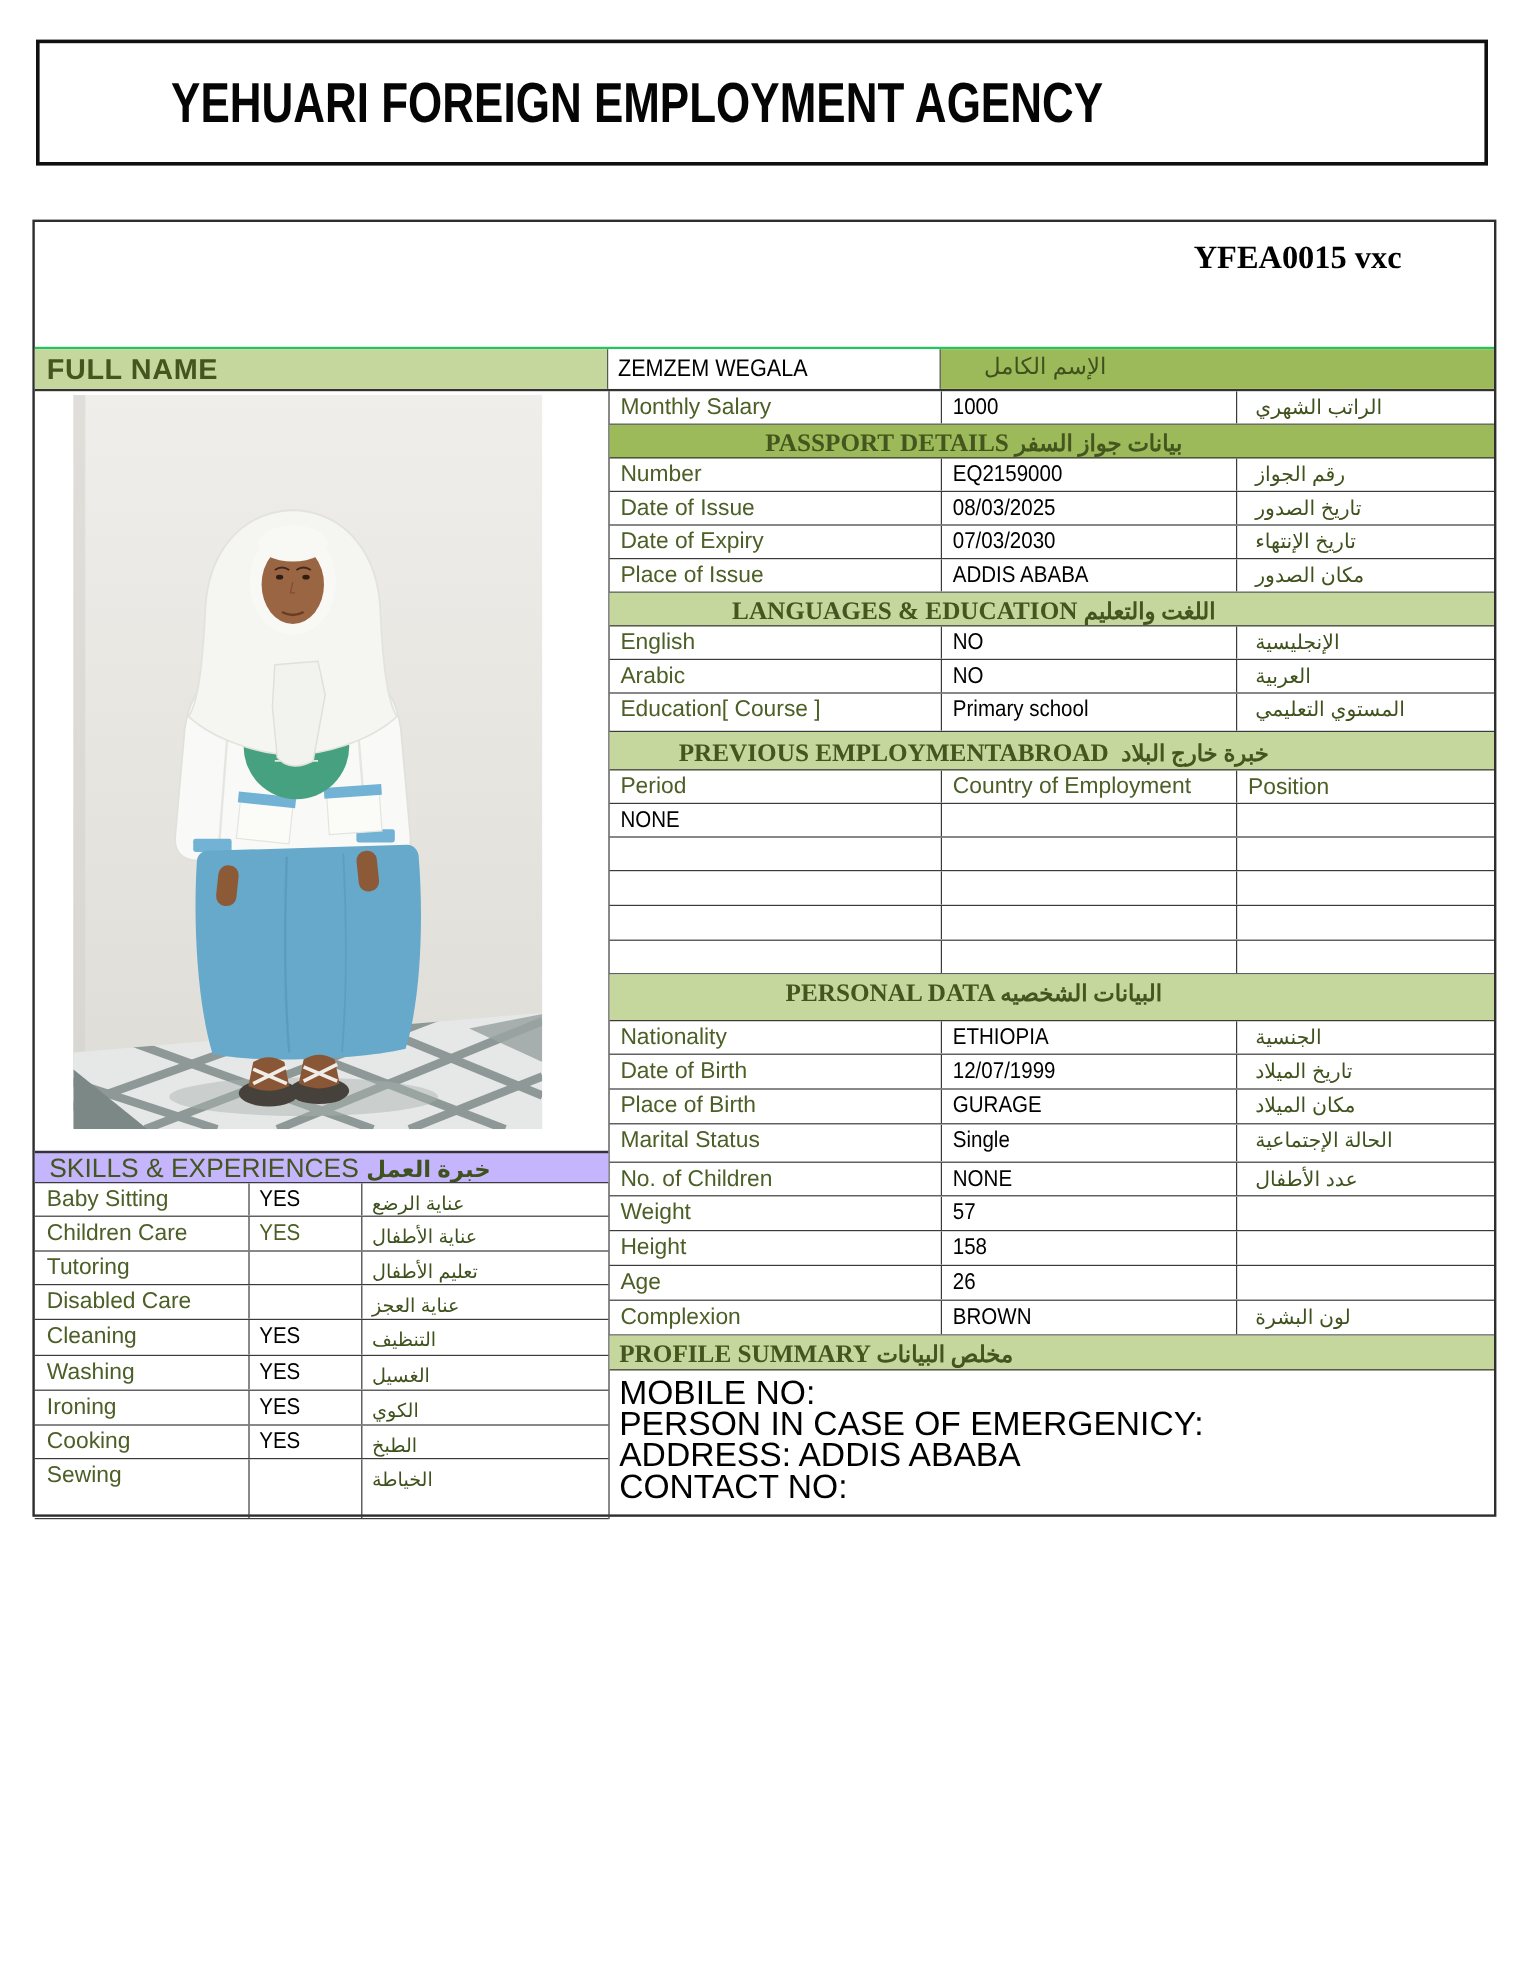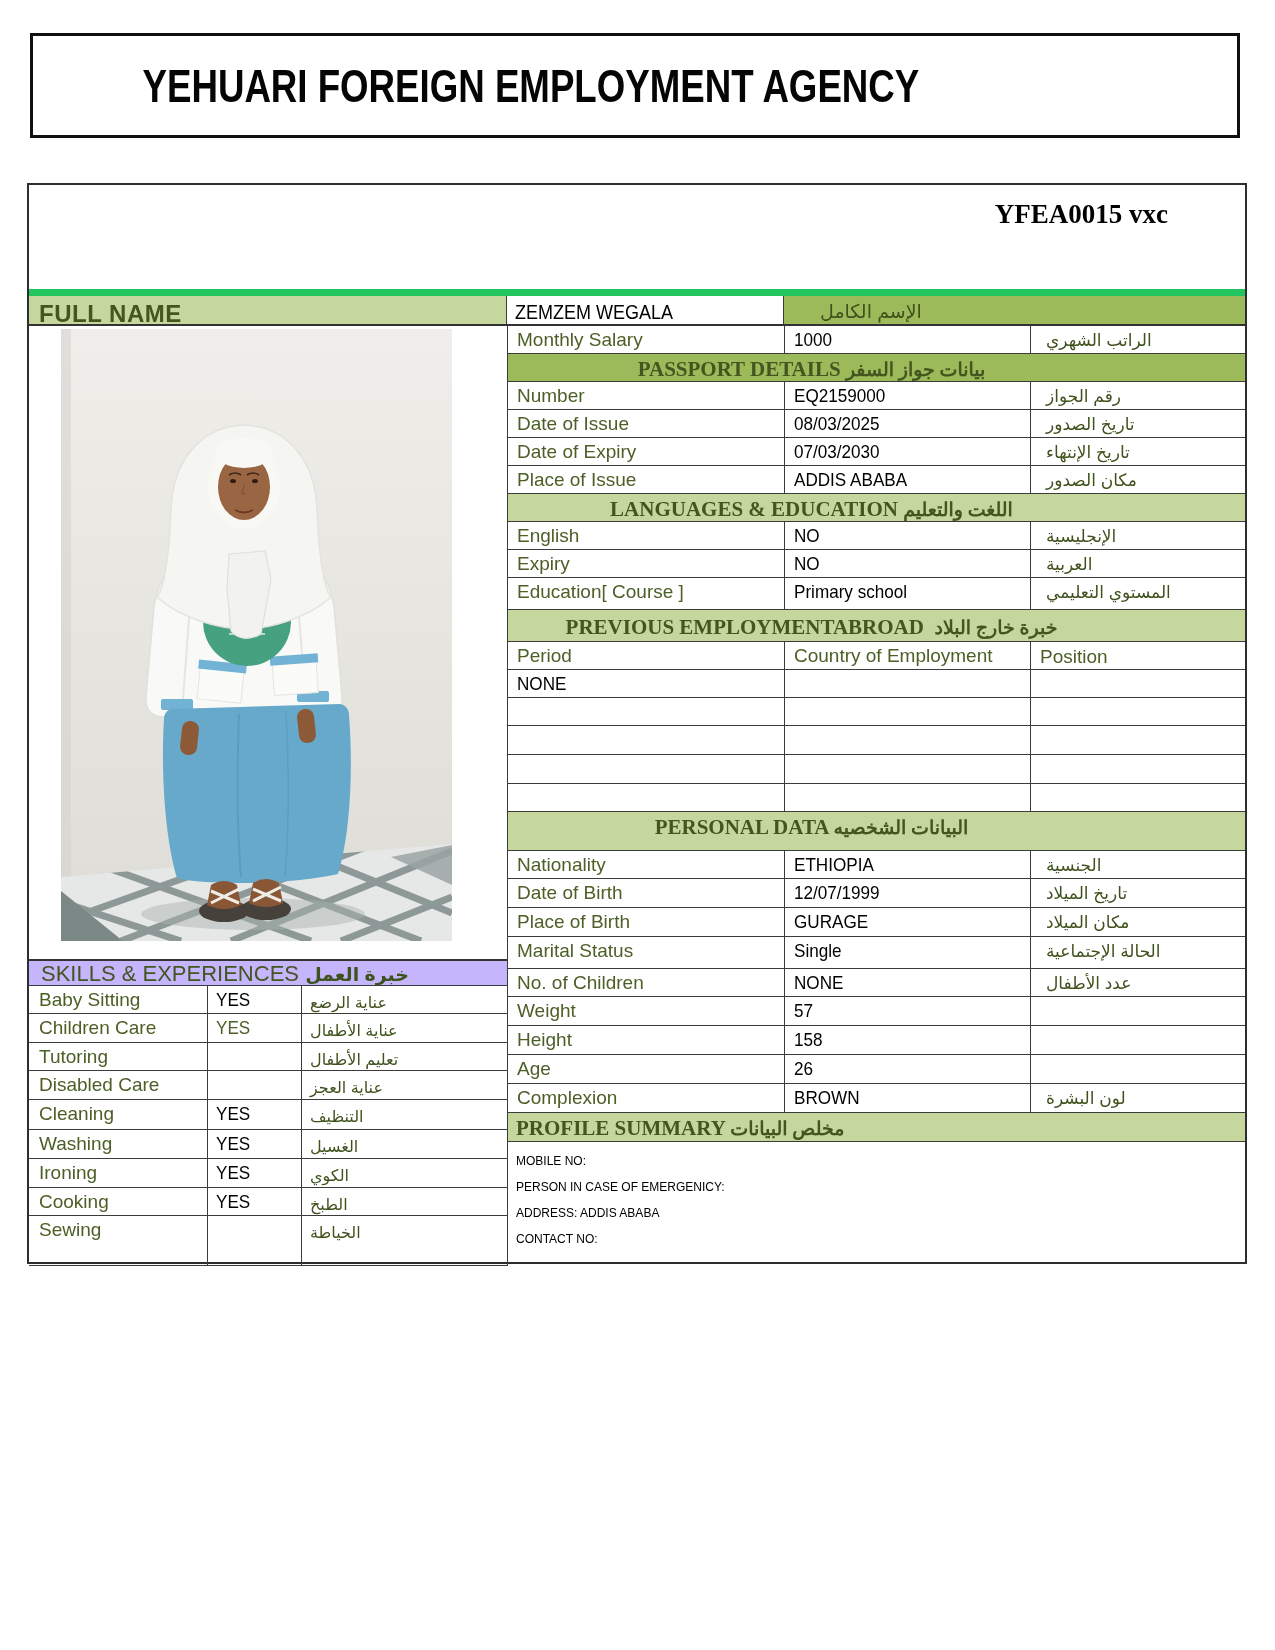--- a/index.html
+++ b/index.html
@@ -22,21 +22,21 @@
     border:2px solid #2e2e2e;box-sizing:border-box;
   }
   .refbar{
     position:absolute;top:0;left:0;width:100%;height:104px;box-sizing:border-box;
     text-align:right;padding:14px 77px 0 0;
     font-family:"Liberation Serif","DejaVu Serif",serif;font-weight:bold;font-size:27px;color:#000;
   }
   
   .fnrow{
     position:absolute;left:0;top:104px;width:100%;height:37px;display:flex;
-    box-sizing:border-box;border-top:7px solid #22c55e;border-bottom:2px solid #333;
+    box-sizing:border-box;border-top:2px solid #22c55e;border-bottom:2px solid #333;
   }
   .fn-l{width:478px;background:#c6d79e;box-sizing:border-box;border-right:1px solid #3b3b3b;
         font-size:24px;font-weight:bold;color:#44551f;padding:4px 0 0 10px;letter-spacing:.5px;}
   .fn-m{width:277px;box-sizing:border-box;border-right:1px solid #3b3b3b;background:#fff;
         font-size:20px;color:#000;padding:5px 0 0 8px;}
   .fn-r{flex:1;background:#9cba59;box-sizing:border-box;
         font-size:19px;color:#3f511c;padding:4px 0 0 36px;}
   
   .rightwrap{
     position:absolute;left:478px;top:141px;width:738px;height:940px;
@@ -50,21 +50,21 @@
   .cond{display:inline-block;transform:scaleX(.9);transform-origin:0 50%;white-space:nowrap;}
   .rhdr{
     display:block;box-sizing:border-box;border-bottom:1px solid #3b3b3b;text-align:center;
     font-family:"Liberation Serif","DejaVu Serif",serif;font-weight:bold;font-size:21px;color:#44551f;
     padding:3px 130px 0 0;white-space:nowrap;overflow:hidden;
   }
   .hdr-med{background:#9cba59;}
   .hdr-light{background:#c6d79e;}
   .rhdr .har{font-size:19px;font-weight:bold;}
   .rhdr.left{text-align:left;padding:3px 0 0 8px;}
-  .pbody{box-sizing:border-box;padding:6px 16px 0 8px;font-size:12px;color:#000;line-height:26px;}
+  .pbody{box-sizing:border-box;padding:6px 16px 0 8px;font-size:28px;color:#000;line-height:26px;}
   
   .skillwrap{position:absolute;left:0;top:774px;width:478px;height:307px;box-sizing:border-box;}
   .shdr{
     box-sizing:border-box;background:#c4b5fd;border-top:2px solid #333;border-bottom:1px solid #3b3b3b;
     font-size:22px;color:#44551f;padding:0 0 0 12px;white-space:nowrap;overflow:hidden;
   }
   .shdr .har{font-size:19px;font-weight:bold;color:#3f511c;}
   .srow{display:flex;box-sizing:border-box;border-bottom:1px solid #3b3b3b;overflow:hidden;}
   .sc1{width:179px;box-sizing:border-box;border-right:1px solid #3b3b3b;font-size:19px;color:#4c5f27;padding:3px 0 0 10px;}
   .sc2{width:94px;box-sizing:border-box;border-right:1px solid #3b3b3b;font-size:19px;padding:3px 16px 0 8px;}
@@ -211,21 +211,21 @@
     <div class="rhdr hdr-light" style="height:28px">
       <span>LANGUAGES &amp; EDUCATION</span> <span class="har">اللغت والتعليم</span>
     </div>
 
     <div class="rrow" style="height:28px">
       <div class="rc rc1">English</div>
       <div class="rc rc2"><span class="cond">NO</span></div>
       <div class="rc rc3">الإنجليسية</div>
     </div>
     <div class="rrow" style="height:28px">
-      <div class="rc rc1">Expiry</div>
+      <div class="rc rc1">Arabic</div>
       <div class="rc rc2"><span class="cond">NO</span></div>
       <div class="rc rc3">العربية</div>
     </div>
     <div class="rrow" style="height:32px">
       <div class="rc rc1">Education[ Course ]</div>
       <div class="rc rc2"><span class="cond">Primary school</span></div>
       <div class="rc rc3">المستوي التعليمي</div>
     </div>
 
     <div class="rhdr hdr-light" style="height:32px;padding-top:5px">

